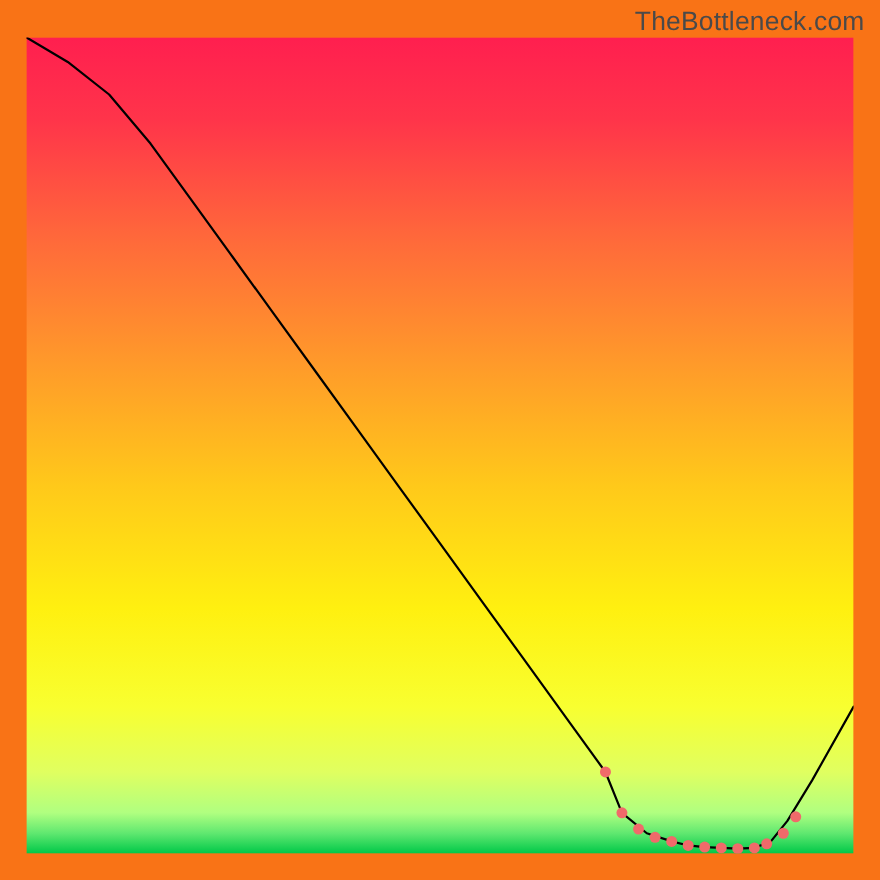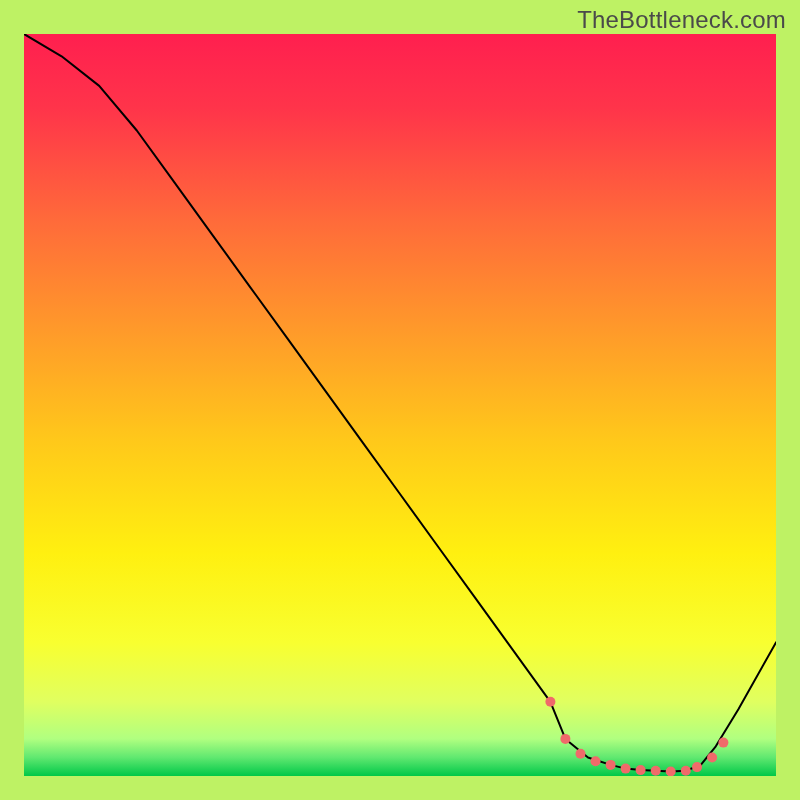--- a/index.html
+++ b/index.html
@@ -6,21 +6,21 @@
     margin: 0;
     padding: 0;
     width: 800px;
     height: 800px;
     background: #000;
     overflow: hidden;
   }
   .outer {
     width: 800px;
     height: 800px;
-    background: #bef264;
+    background: #f97316;
     position: relative;
   }
   .watermark {
     position: absolute;
     top: 6px;
     right: 14px;
     font-family: Arial, Helvetica, sans-serif;
     font-size: 24px;
     color: #4a4a4a;
     font-weight: 400;

